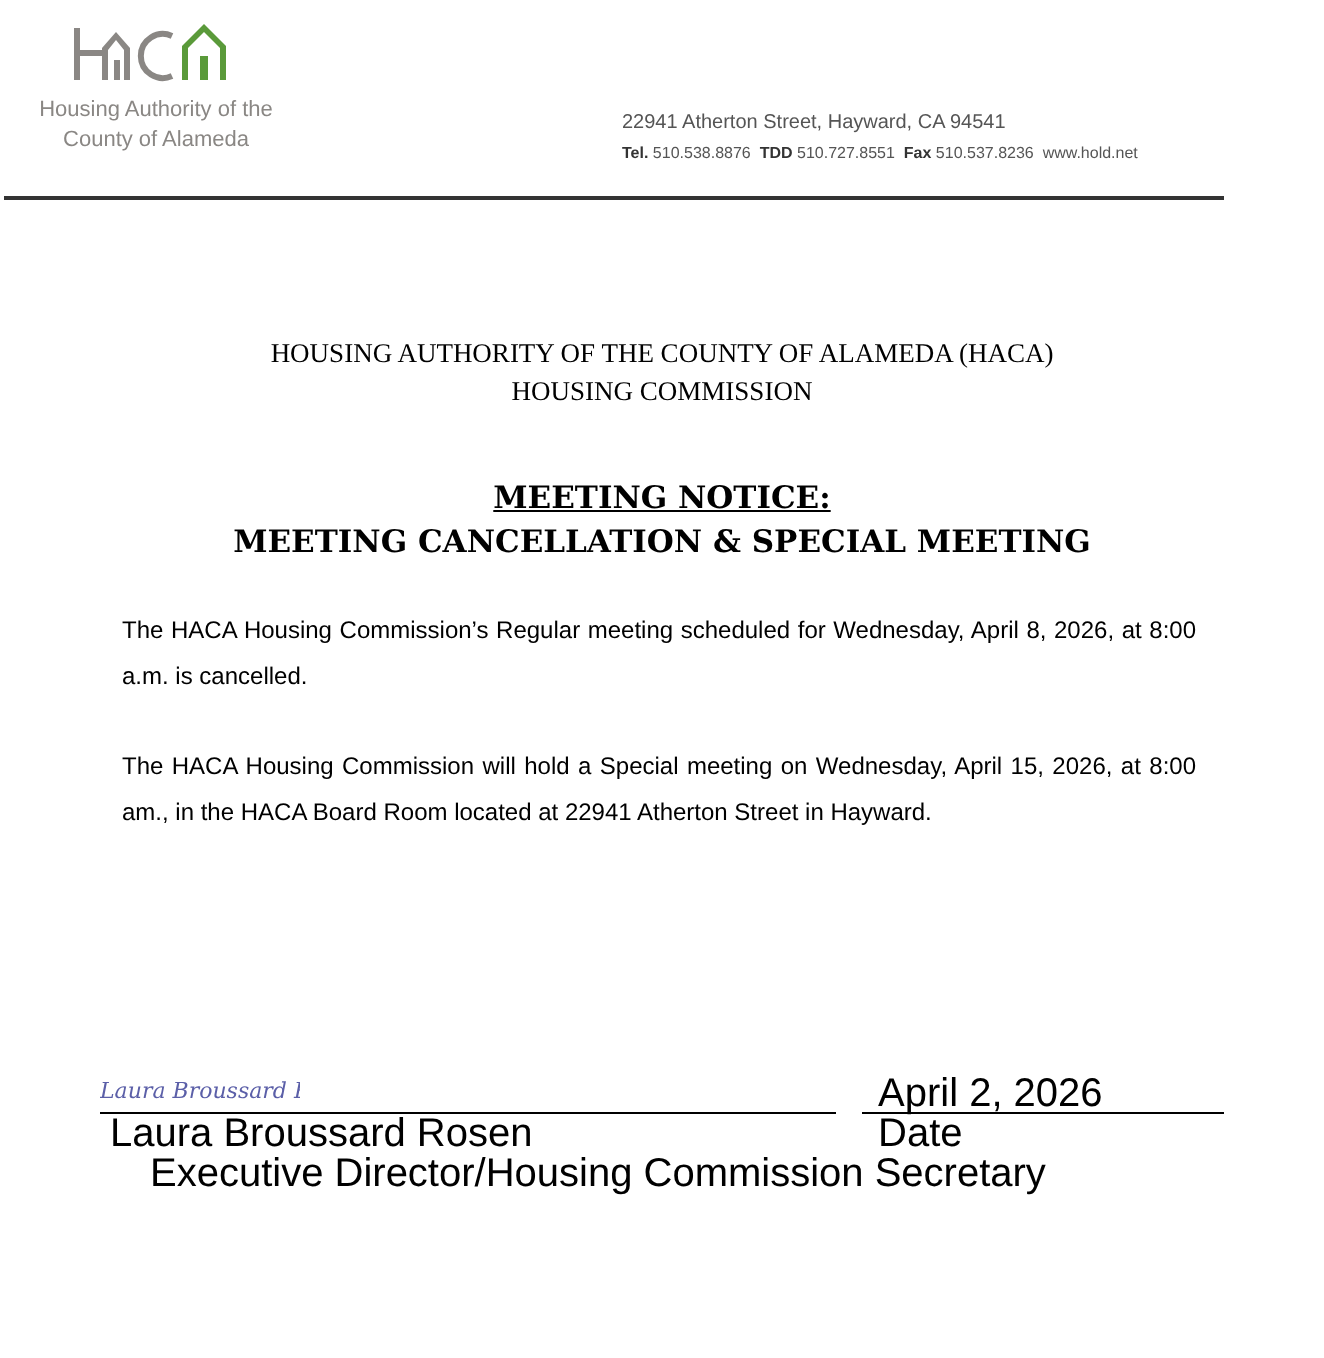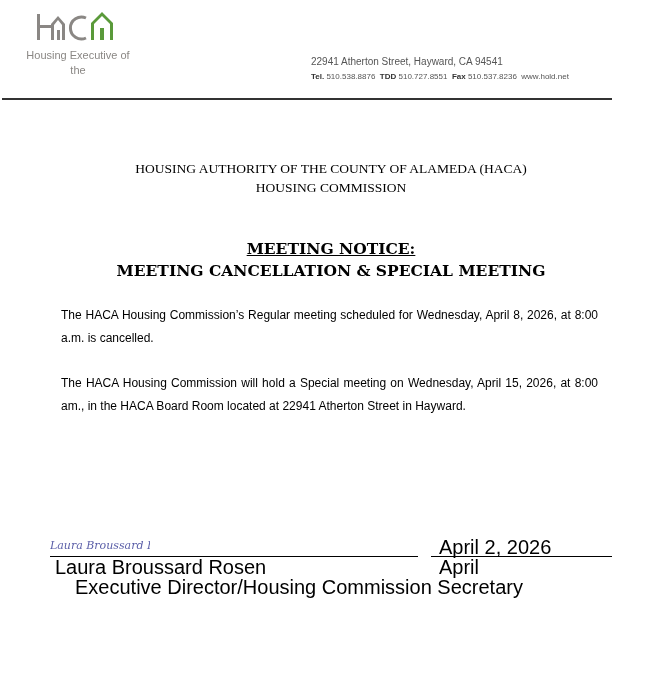--- a/index.html
+++ b/index.html
@@ -4,21 +4,21 @@
 <style>
   html, body { margin:0; padding:0; background:#ffffff; }
   body { width:662px; height:679px; position:relative; overflow:hidden; font-family:"Liberation Sans", sans-serif; color:#000; }
   .abs { position:absolute; }
   .logo { left:36px; top:10px; width:90px; height:34px; }
   .logo-sub { left:18px; top:48px; font-size:11px; line-height:15px; color:#8a8784; text-align:center; width:120px; }
   .addr { left:311px; top:56px; font-size:10px; color:#555; line-height:12px; }
   .contact { left:311px; top:71px; font-size:8px; color:#555; line-height:12px; white-space:nowrap; }
   .contact b { color:#333; font-weight:bold; }
   .hrule { left:2px; top:98px; width:610px; height:2px; background:#333; }
-  .org { left:0; width:662px; text-align:center; font-family:"Liberation Serif", serif; font-size:13.5px; line-height:20px; }
+  .org { left:0; width:662px; text-align:center; font-family:"Liberation Serif", serif; font-size:13.5px; line-height:20px;margin-top:8px; }
   .title { left:0; width:662px; text-align:center; font-family:"DejaVu Serif", serif; font-weight:bold; font-size:15.5px; line-height:23px; }
   .title u { text-decoration:underline; }
   .para { left:61px; width:537px; font-size:12px; line-height:23px; text-align:justify; text-align-last:left; }
   .sig { left:50px; top:534px; width:100px; height:20px; }
   .line1 { left:50px; top:556px; width:368px; height:1px; background:#000; }
   .line2 { left:431px; top:556px; width:181px; height:1px; background:#000; }
   .sigtext { font-size:20px; line-height:20px; }
 </style>
 </head>
 <body>
@@ -30,21 +30,22 @@
 
   <polygon points="15,30 15,14 22,6 29,14 29,30 26,30 26,15 22,10 18,15 18,30" fill="#8a8784"></polygon>
   <rect x="21" y="20" width="3" height="10" fill="#8a8784"></rect>
 
   <path d="M50 8 A11 11 0 1 0 50 28" stroke="#8a8784" stroke-width="3" fill="none"></path>
 
   <polygon points="55,30 55,13 66,2 77,13 77,30 74,30 74,14 66,6 58,14 58,30" fill="#5a9a3a"></polygon>
   <rect x="64" y="18" width="4" height="12" fill="#5a9a3a"></rect>
 </svg>
 <div class="abs logo-sub">
-  <div>Housing Executive of the</div>
+  <div>Housing Authority of the</div>
+  <div>County of Alameda</div>
 </div>
 
 <div class="abs addr">22941 Atherton Street, Hayward, CA 94541</div>
 <div class="abs contact">
   <b>Tel.</b>
   <span>510.538.8876</span>&nbsp;
   <b>TDD</b>
   <span>510.727.8551</span>&nbsp;
   <b>Fax</b>
   <span>510.537.8236</span>&nbsp;
@@ -61,14 +62,14 @@
 <div class="abs para" style="top:304px;">The HACA Housing Commission’s Regular meeting scheduled for Wednesday, April 8, 2026, at 8:00 a.m. is cancelled.</div>
 <div class="abs para" style="top:372px;">The HACA Housing Commission will hold a Special meeting on Wednesday, April 15, 2026, at 8:00 am., in the HACA Board Room located at 22941 Atherton Street in Hayward.</div>
 
 <svg class="abs sig" viewBox="0 0 100 20">
   <text x="0" y="15" font-family="DejaVu Serif, serif" font-style="italic" font-size="11" fill="#5b5fa8">Laura Broussard Rosen</text>
 </svg>
 <div class="abs line1"></div>
 <div class="abs line2"></div>
 <div class="abs sigtext" style="left:439px; top:537px;">April 2, 2026</div>
 <div class="abs sigtext" style="left:55px; top:557px;">Laura Broussard Rosen</div>
-<div class="abs sigtext" style="left:439px; top:557px;">April</div>
+<div class="abs sigtext" style="left:439px; top:557px;">Date</div>
 <div class="abs sigtext" style="left:55px; top:577px;margin-left:20px;">Executive Director/Housing Commission Secretary</div>
 
 </body></html>

